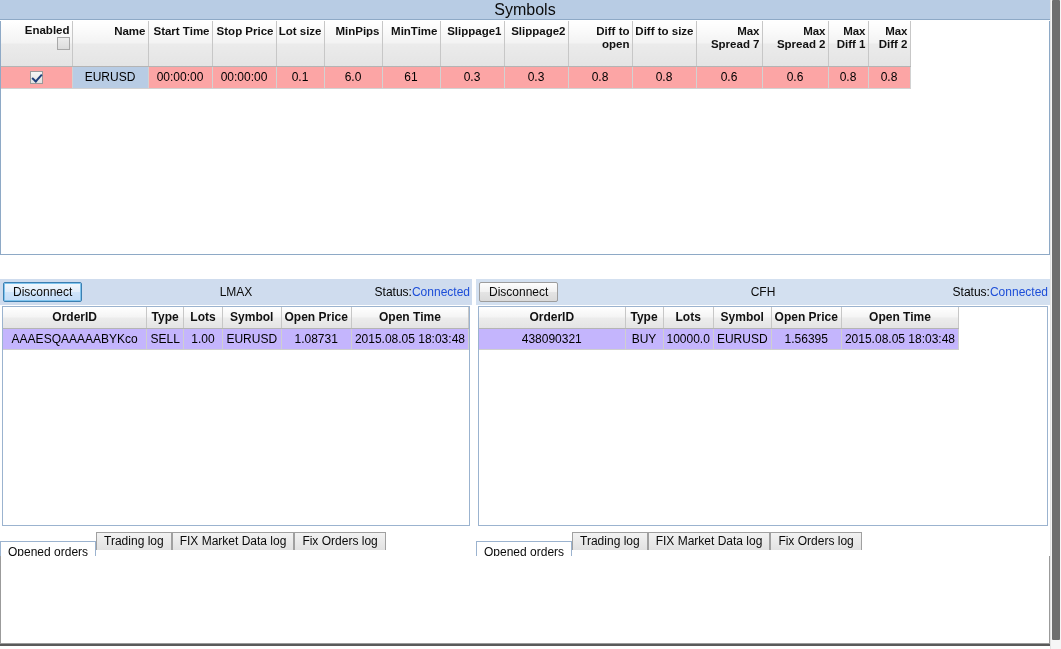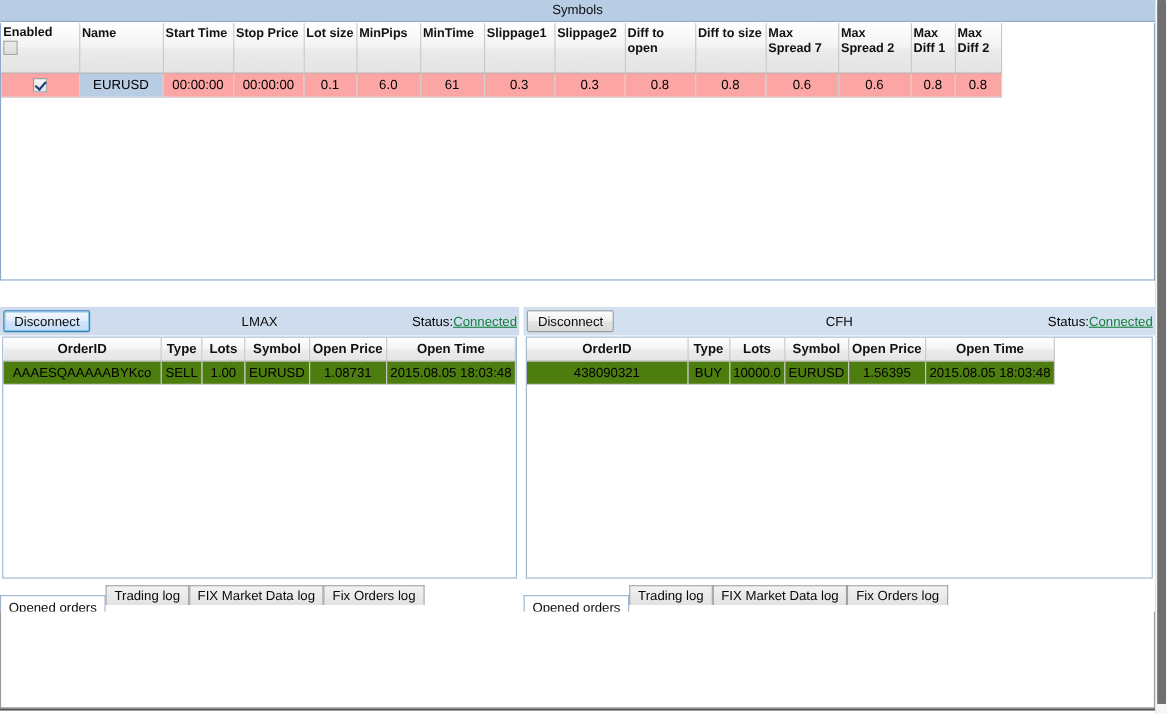--- a/index.html
+++ b/index.html
@@ -32,21 +32,21 @@
   .title-bar {
     position: absolute;
     left: 0; top: 0;
     width: 1050px;
     height: 20px;
     background: #b8cce4;
     border-bottom: 1px solid #8ea9c6;
     box-sizing: border-box;
     line-height: 19px;
     text-align: center;
-    font-size: 12px;
+    font-size: 16px;
     color: #0b0b0b;
   }
 
   
   .symbols-wrap {
     position: absolute;
     left: 0; top: 21px;
     width: 1050px;
     height: 234px;
     background: #ffffff;
@@ -60,21 +60,21 @@
     table-layout: fixed;
     background: #ffffff;
   }
   table.symbols th {
     background: linear-gradient(to bottom, #ffffff 0%, #f3f3f3 48%, #ebebeb 52%, #e4e4e4 100%);
     border-right: 1px solid #c7c7c7;
     border-bottom: 1px solid #b4b4b4;
     font-size: 11.5px;
     font-weight: bold;
     color: #111111;
-    text-align: left;
+    text-align: right;
     vertical-align: top;
     padding: 4px 2px 0 2px;
     height: 45px;
     box-sizing: border-box;
     line-height: 13px;
   }
   table.symbols th.enabled-head {
     padding: 3px 2px 0 2px;
   }
   table.symbols td {
@@ -180,21 +180,21 @@
   .panel-status {
     position: absolute;
     right: 2px;
     top: 0;
     height: 26px;
     line-height: 26px;
     font-size: 12px;
     color: #000000;
     white-space: nowrap;
   }
-  .panel-status .ok { color: #15803d; text-decoration: underline; }
+  .panel-status .ok { color: #1d4ed8; }
 
   .orders-area {
     position: absolute;
     left: 2px;
     right: 2px;
     top: 27px;
     bottom: 27px;
     background: #ffffff;
     border: 1px solid #9bb3cf;
     box-sizing: border-box;
@@ -223,21 +223,21 @@
     border-right: 1px solid #cfcfcf;
     border-bottom: 1px solid #cfcfcf;
     font-size: 12px;
     text-align: center;
     height: 21px;
     padding: 0 3px;
     box-sizing: border-box;
     background: #b8cce4;
     white-space: nowrap;
   }
-  table.orders tr.sel td { background: #4d7c0f; margin-top: 22px; }
+  table.orders tr.sel td { background: #c4b5fd; margin-top: 22px; }
 
   
   .tabstrip {
     position: absolute;
     left: 0;
     right: 0;
     bottom: 0;
     height: 26px;
     box-sizing: border-box;
   }

